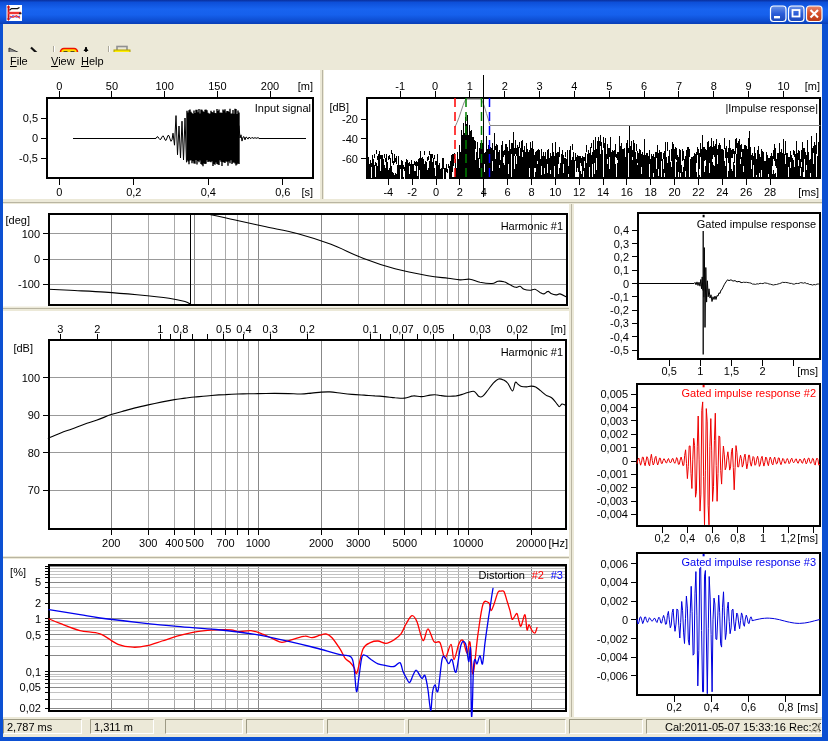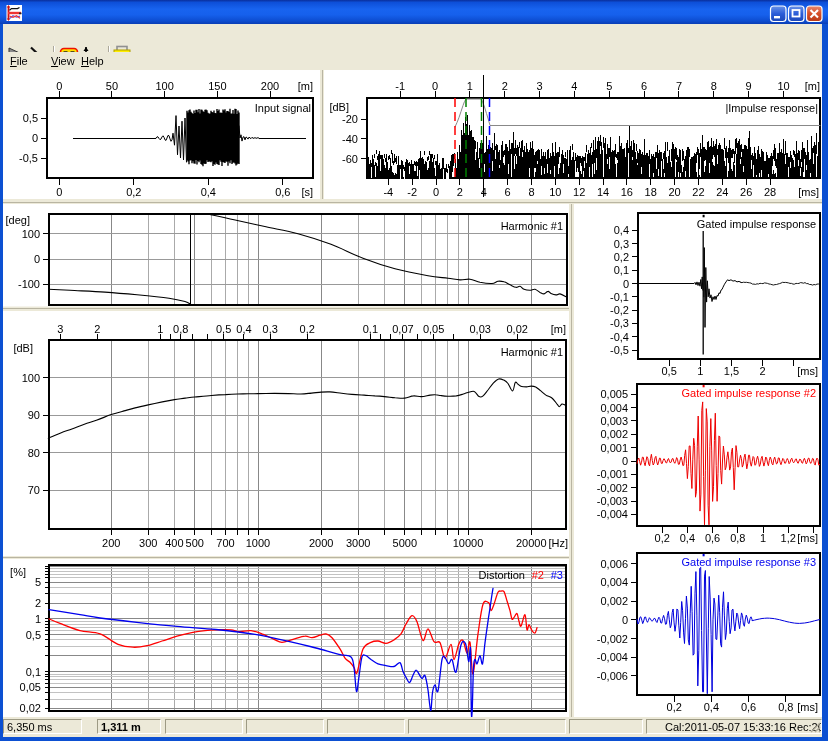--- a/index.html
+++ b/index.html
@@ -521,22 +521,22 @@
 <path d="M637.0,619.3 L638.0,624.0 L638.9,622.2 L639.9,617.4 L640.8,616.8 L641.8,620.1 L642.7,623.6 L643.7,621.0 L644.6,617.2 L645.6,617.0 L646.5,620.5 L647.5,622.3 L648.4,620.3 L649.4,617.7 L650.3,618.7 L651.3,620.5 L652.2,621.3 L653.2,619.9 L654.1,618.3 L655.1,618.6 L656.0,621.2 L657.0,622.5 L657.9,619.5 L658.9,617.2 L659.8,618.6 L660.8,622.9 L661.7,623.1 L662.7,618.3 L663.6,615.4 L664.6,618.8 L665.5,624.3 L666.5,623.9 L667.4,615.3 L668.4,611.4 L669.3,619.8 L670.3,627.8 L671.2,625.2 L672.2,612.5 L673.1,609.0 L674.1,622.9 L675.0,631.3 L676.0,624.1 L676.9,609.0 L677.9,609.9 L678.8,625.2 L679.8,638.0 L680.7,622.6 L681.7,601.5 L682.6,610.3 L683.6,632.9 L684.5,643.5 L685.5,618.3 L686.4,596.1 L687.4,608.1 L688.3,639.9 L689.3,645.1 L690.2,613.2 L691.2,586.3 L692.1,611.6 L693.1,655.2 L694.0,653.9 L695.0,593.2 L695.9,571.6 L696.9,615.9 L697.8,685.9 L698.8,650.3 L699.7,568.4 L700.7,567.4 L701.6,630.6 L702.6,691.8 L703.5,691.8 L704.5,576.1 L705.4,570.5 L706.4,639.0 L707.3,693.7 L708.3,628.2 L709.2,576.5 L710.2,599.1 L711.1,634.5 L712.1,691.8 L713.0,619.8 L714.0,598.1 L714.9,604.0 L715.9,639.1 L716.8,639.5 L717.8,615.9 L718.7,595.2 L719.7,612.3 L720.6,643.8 L721.6,647.1 L722.5,607.2 L723.5,591.8 L724.4,615.9 L725.4,639.5 L726.3,632.9 L727.3,608.7 L728.2,602.1 L729.2,621.4 L730.1,633.7 L731.1,627.9 L732.0,610.0 L733.0,609.2 L733.9,623.0 L734.9,630.9 L735.8,621.8 L736.8,613.0 L737.7,614.7 L738.7,623.0 L739.6,628.7 L740.6,620.3 L741.5,612.9 L742.5,615.5 L743.4,624.2 L744.4,626.3 L745.3,619.0 L746.3,615.1 L747.2,617.9 L748.2,623.1 L749.1,623.6 L750.1,618.6 L751.0,616.8 L752.0,619.3 L752.0,620.7 L754.5,620.1 L757.0,619.5 L759.5,619.0 L762.0,618.5 L764.5,618.3 L767.0,618.1 L769.5,618.2 L772.0,618.4 L774.5,618.7 L777.0,619.2 L779.5,619.7 L782.0,620.4 L784.5,621.0 L787.0,621.7 L789.5,622.2 L792.0,622.7 L794.5,623.1 L797.0,623.3 L799.5,623.4 L802.0,623.2 L804.5,623.0 L807.0,622.6 L809.5,622.1 L812.0,621.5 L814.5,620.8 L817.0,620.2 L819.5,619.6" stroke="#0000dd" stroke-width="1" fill="none" stroke-linejoin="round" stroke-linecap="round"></path>
 <rect x="702.6" y="554" width="2" height="2.3" fill="#0000dd"></rect>
   </g>
 </svg>
 <div id="menubar">
   <span class="mi" style="left:7px"><u>F</u>ile</span>
   <span class="mi" style="left:48px"><u>V</u>iew</span>
   <span class="mi" style="left:78px"><u>H</u>elp</span>
 </div>
 <div id="statusbar">
-  <div class="sp" style="left:0px;width:79px;">6,350 ms</div>
-  <div class="sp" style="left:94px;width:64px;font-weight:bold;">1,311 m</div>
+  <div class="sp" style="left:0px;width:79px;">2,787 ms</div>
+  <div class="sp" style="left:87px;width:64px;">1,311 m</div>
   <div class="sp" style="left:162px;width:78px;"></div>
   <div class="sp" style="left:243px;width:78px;"></div>
   <div class="sp" style="left:324px;width:78px;"></div>
   <div class="sp" style="left:405px;width:78px;"></div>
   <div class="sp" style="left:486px;width:77px;"></div>
   <div class="sp" style="left:566px;width:74px;"></div>
   <div class="sp" style="left:643px;width:176px;padding-left:18px;">Cal:2011-05-07 15:33:16 Rec:20<svg width="12" height="12" style="position:absolute;right:0;bottom:0">
           <path d="M11,2 L2,11 M11,6 L6,11 M11,10 L10,11" stroke="#aca899" stroke-width="1.4"></path>
         </svg></div>
 </div>

